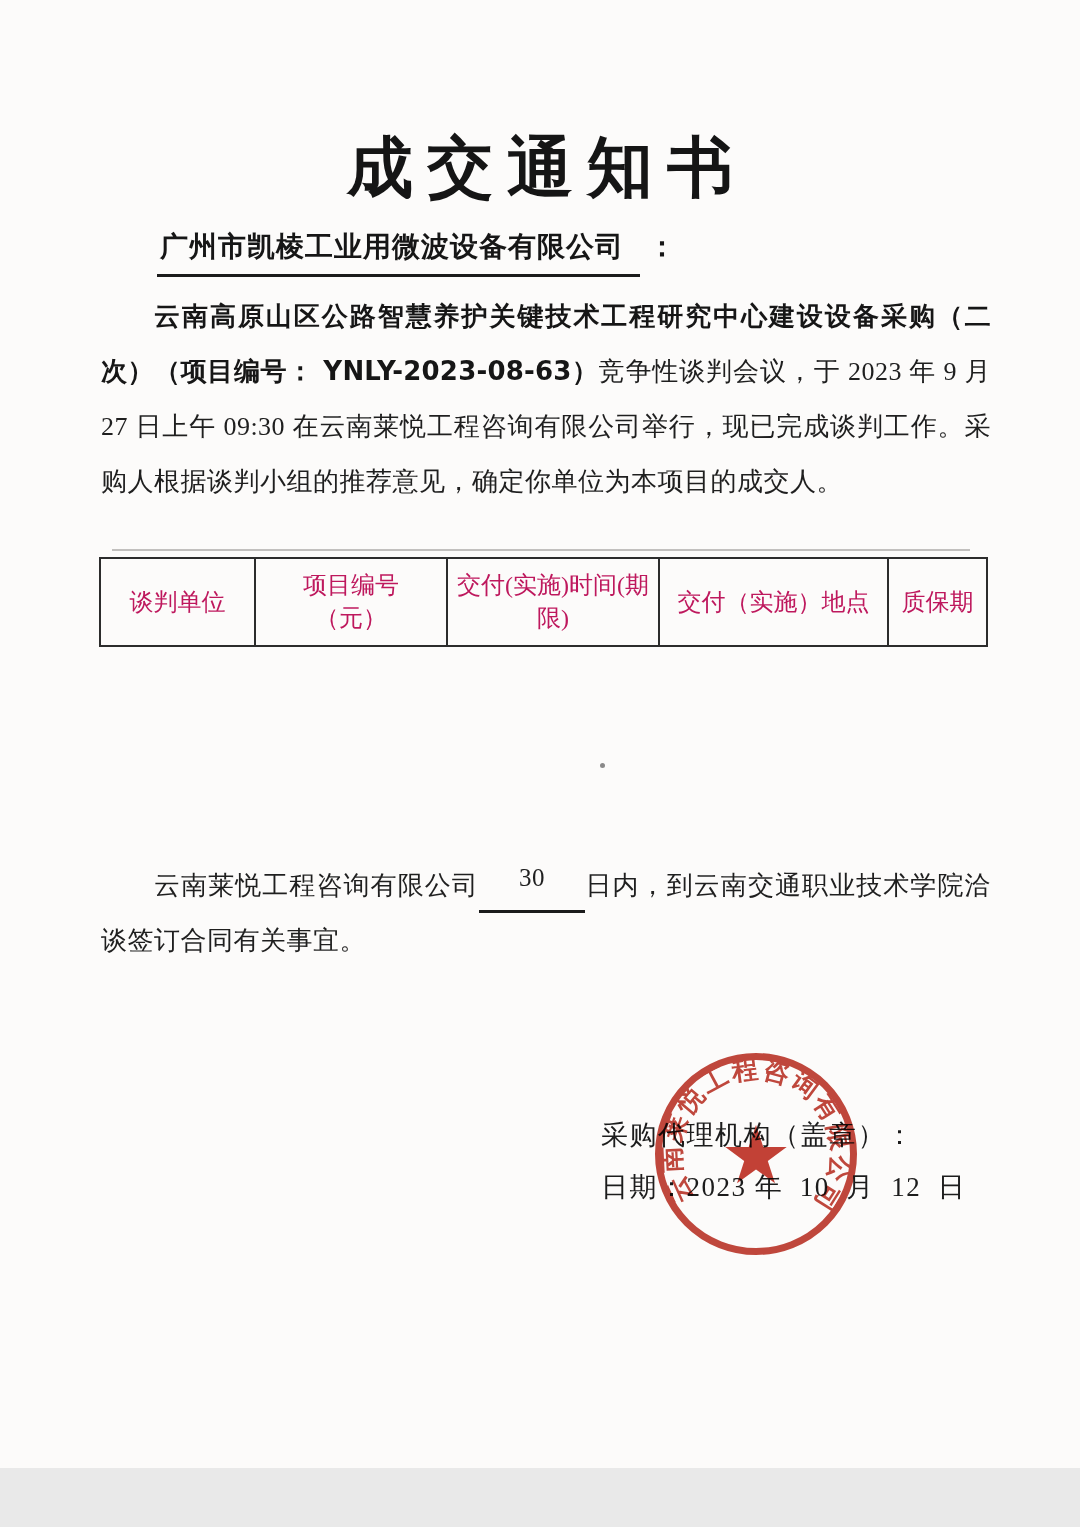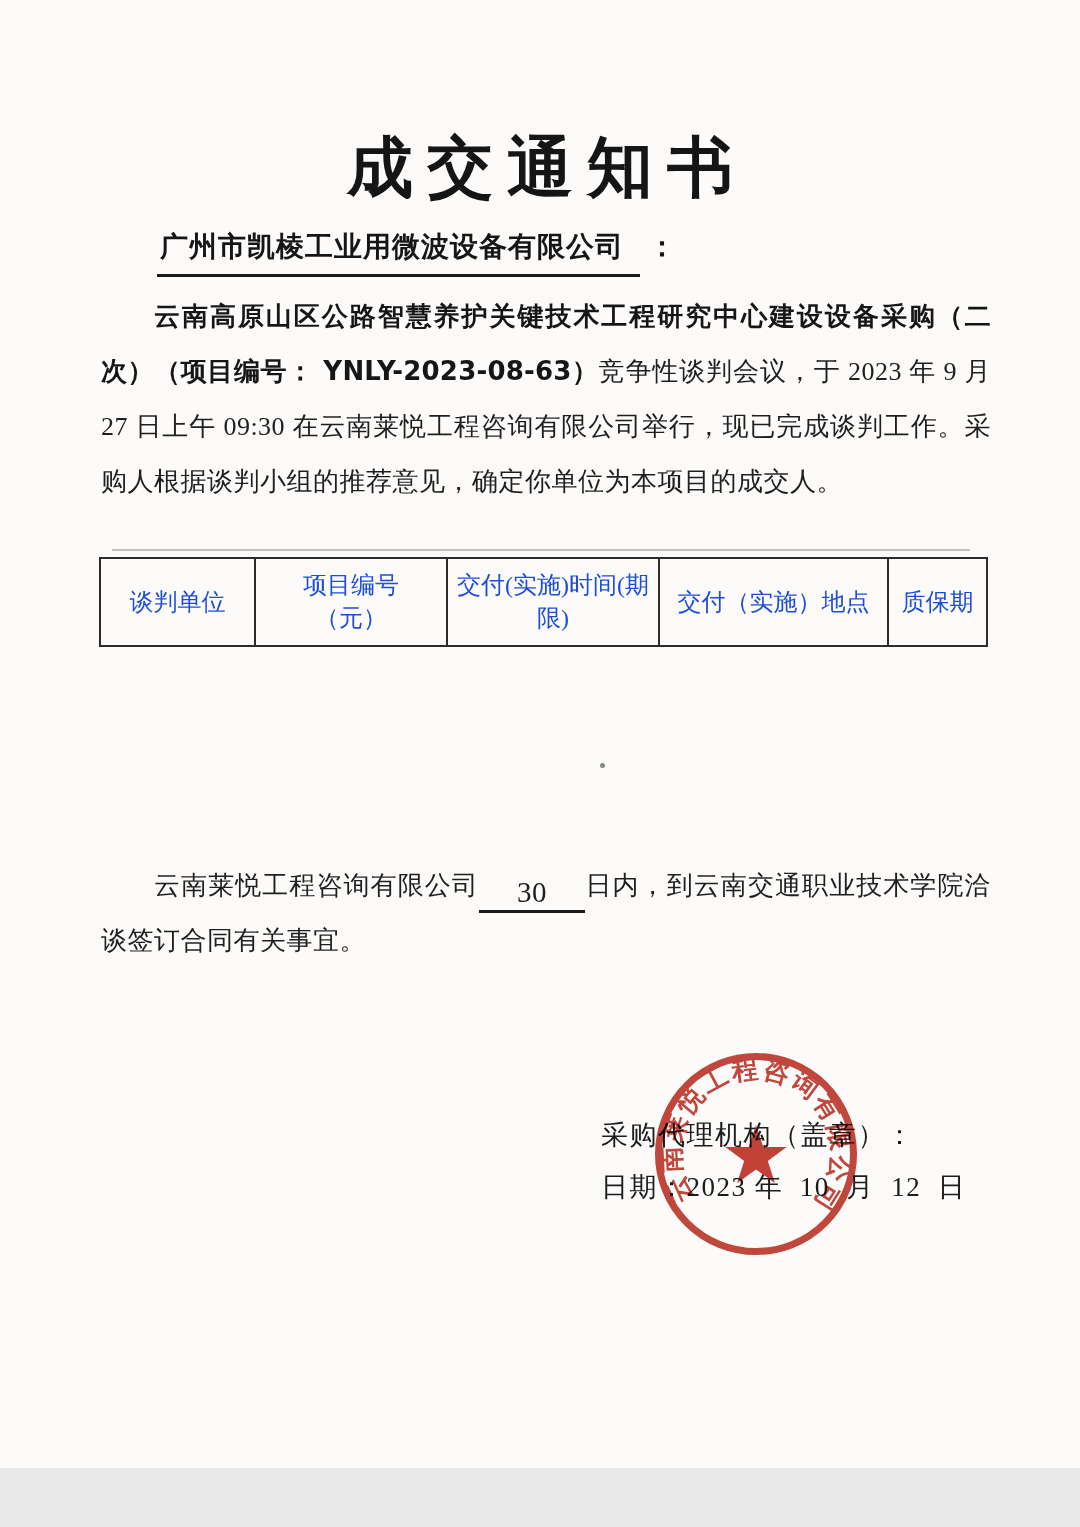--- a/index.html
+++ b/index.html
@@ -41,41 +41,41 @@
     font-weight:700; color:#161616; letter-spacing:0.2px;
   }
   
   .scan-line {
     position:absolute; left:112px; top:549px; width:858px; height:2px;
     background:#a9a7a4; opacity:.7;
   }
   table.quote-table {
     position:absolute; left:99px; top:557px; width:887px;
     border-collapse:collapse; table-layout:fixed;
-    font-size:24px; color:#1d4ed8;
+    font-size:24px; color:#be185d;
   }
   .quote-table th, .quote-table td {
     border:2px solid #2c2c2c;
     text-align:center; vertical-align:middle;
     white-space:pre-line; line-height:33px;
     font-weight:400; padding:2px 4px;
   }
   .quote-table tr.head-row { height:88px; }
   .quote-table tr.data-row { height:150px; }
   .scan-dot {
     position:absolute; left:600px; top:763px; width:5px; height:5px;
     background:#6d6d6d; border-radius:50%; opacity:.8;
   }
   
   .para-closing { top:853px; }
   .blank-days {
     display:inline-block; min-width:106px; text-align:center;
     border-bottom:3px solid #1b1b1b;
-    line-height:30px; vertical-align:bottom; padding-bottom:3px;
-    text-indent:0; font-size:29px;
+    line-height:30px; vertical-align:bottom; padding-bottom:17px;
+    text-indent:0; font-size:25px;
   }
   
   .sig-line {
     position:absolute; left:601px;
     font-size:27px; letter-spacing:1.5px; color:#1c1c1c;
     white-space:pre;
   }
   .sig-agency { top:1117px; }
   .sig-date   { top:1169px; }
   

